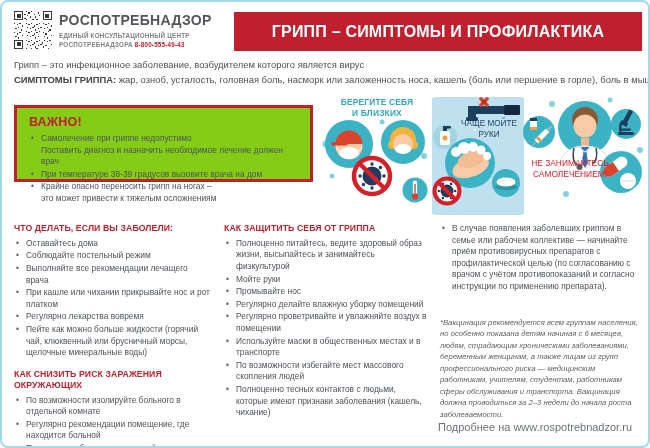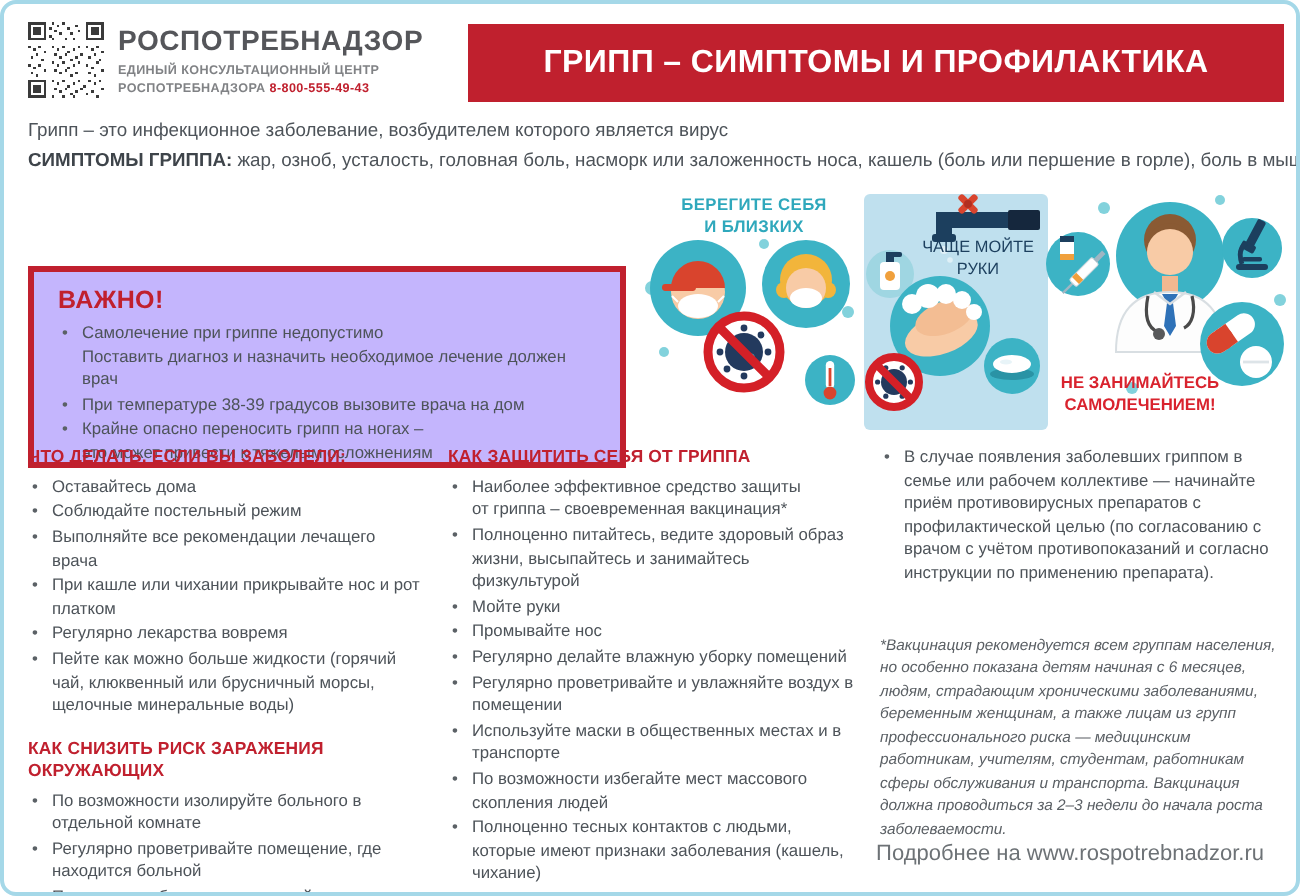--- a/index.html
+++ b/index.html
@@ -24,44 +24,44 @@
   .org-phone{color:var(--red);}
   .banner{position:absolute;left:232px;right:6px;top:10px;height:39px;background:var(--red);
           display:flex;align-items:center;justify-content:center;color:#fff;font-weight:bold;
           font-size:16px;letter-spacing:.2px;}
 
   
   .intro{position:absolute;left:12px;top:55px;font-size:9.4px;color:var(--body);line-height:1.6;white-space:nowrap;}
   .intro b{color:#3e444a;}
 
   
-  .important{position:absolute;left:12px;top:103px;width:299px;height:101px;border:3px solid var(--red);
-             box-sizing:border-box;padding:7px 12px 0 12px;background:#c4b5fd;margin-top:28px;}
+  .important{position:absolute;left:12px;top:103px;width:299px;height:77px;border:3px solid var(--red);
+             box-sizing:border-box;padding:7px 12px 0 12px;background:#84cc16;}
   .important h2{margin:0 0 4px;font-size:12.5px;color:var(--red);letter-spacing:.2px;}
 
   ul.bullets{margin:0;padding:0;list-style:none;}
   ul.bullets li{position:relative;padding-left:12px;font-size:8.4px;color:var(--body);
                 line-height:1.38;margin-bottom:1px;white-space:pre-line;}
   ul.bullets li::before{content:"•";position:absolute;left:2px;top:0;color:#5b6166;}
 
   
   .illo{position:absolute;}
   .illo-care{left:318px;top:94px;width:114px;height:118px;}
   .care-label{position:absolute;left:0;top:1px;width:100%;text-align:center;color:var(--teal-text);
               font-weight:bold;font-size:8.4px;line-height:1.25;white-space:pre-line;letter-spacing:.2px;}
   .illo-care svg{position:absolute;left:0;top:22px;}
 
   .illo-wash{left:430px;top:95px;width:92px;height:118px;background:var(--wash-bg);border-radius:3px;}
   .wash-label{position:absolute;left:26px;top:22px;width:62px;text-align:center;color:var(--navy);
               font-weight:normal;font-size:8.2px;line-height:1.3;white-space:pre-line;z-index:2;}
   .illo-wash svg{position:absolute;left:0;top:0;}
 
   .illo-doctor{left:520px;top:90px;width:125px;height:122px;}
-  .selfmed-label{position:absolute;left:0px;top:94px;width:96px;text-align:center;color:#d9232e;
-                 font-weight:bold;font-size:8.4px;line-height:1.35;white-space:pre-line;z-index:2;}
+  .selfmed-label{position:absolute;left:0px;top:66px;width:96px;text-align:center;color:#d9232e;
+                 font-weight:normal;font-size:8.4px;line-height:1.35;white-space:pre-line;z-index:2;}
   .illo-doctor svg{position:absolute;left:0;top:0;}
 
   
   .columns{position:absolute;left:12px;top:221px;right:8px;display:flex;gap:13px;}
   .col h3{margin:0 0 4px;font-size:8.7px;color:var(--red);line-height:1.25;letter-spacing:.1px;}
   .col-1{flex:0 0 197px;}
   .col-2{flex:0 0 203px;}
   .col-3{flex:1;}
   .col h3.second{margin-top:10px;}
   .footnote{margin-top:24px;font-size:7.7px;font-style:italic;color:#5a5f64;line-height:1.5;}
@@ -282,30 +282,28 @@
         <li>Оставайтесь дома</li>
         <li>Соблюдайте постельный режим</li>
         <li>Выполняйте все рекомендации лечащего врача</li>
         <li>При кашле или чихании прикрывайте нос и рот платком</li>
         <li>Регулярно лекарства вовремя</li>
         <li>Пейте как можно больше жидкости (горячий чай, клюквенный или брусничный морсы, щелочные минеральные воды)</li>
       </ul>
       <h3 class="second">КАК СНИЗИТЬ РИСК ЗАРАЖЕНИЯ ОКРУЖАЮЩИХ</h3>
       <ul class="bullets">
         <li>По возможности изолируйте больного в отдельной комнате</li>
-        <li>Регулярно проветривайте помещение, где находится больной</li>
+        <li>Регулярно рекомендации помещение, где находится больной</li>
         <li>При уходе за больным используйте маску</li>
       </ul>
     </div>
 
     <div class="col col-2">
       <h3>КАК ЗАЩИТИТЬ СЕБЯ ОТ ГРИППА</h3>
       <ul class="bullets">
-        <li>Наиболее эффективное средство защиты
-от гриппа – своевременная вакцинация*</li>
         <li>Полноценно питайтесь, ведите здоровый образ жизни, высыпайтесь и занимайтесь физкультурой</li>
         <li>Мойте руки</li>
         <li>Промывайте нос</li>
         <li>Регулярно делайте влажную уборку помещений</li>
         <li>Регулярно проветривайте и увлажняйте воздух в помещении</li>
         <li>Используйте маски в общественных местах и в транспорте</li>
         <li>По возможности избегайте мест массового скопления людей</li>
         <li>Полноценно тесных контактов с людьми, которые имеют признаки заболевания (кашель, чихание)</li>
       </ul>
     </div>

